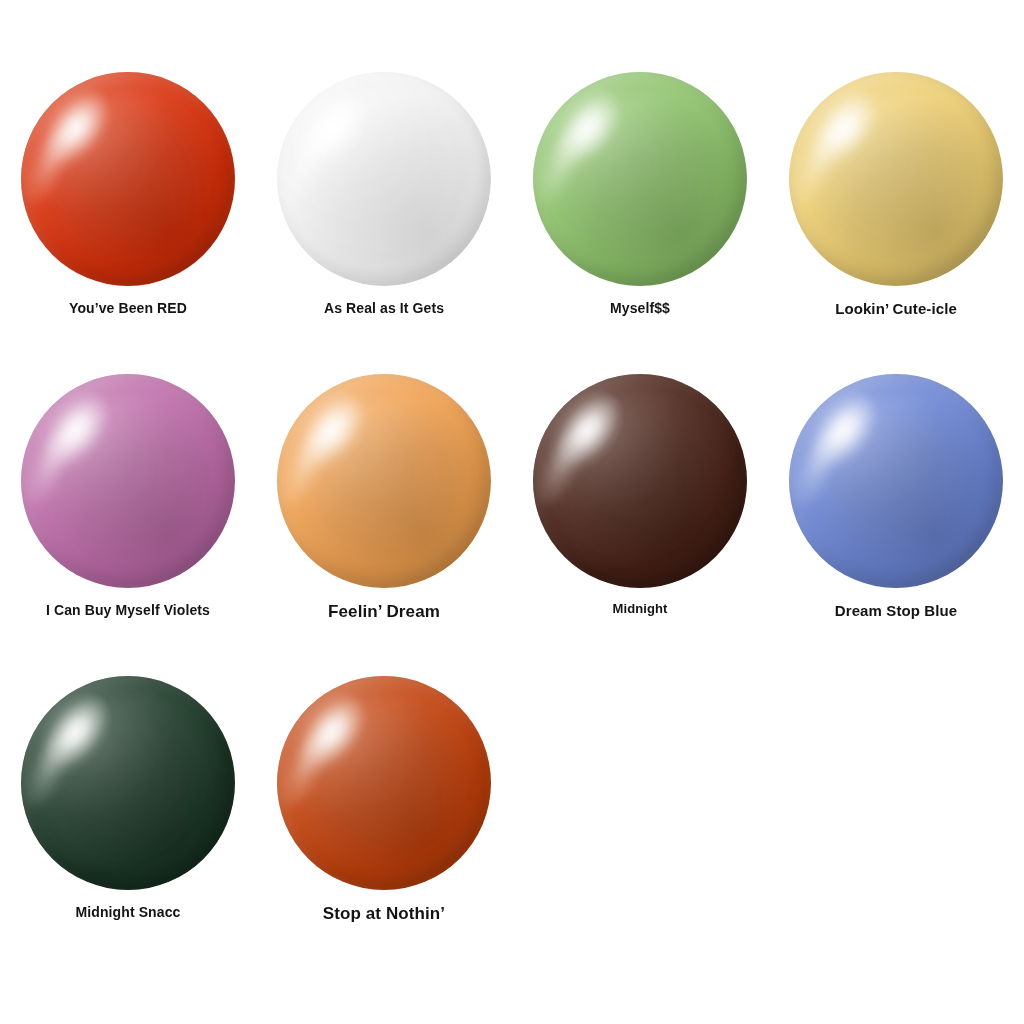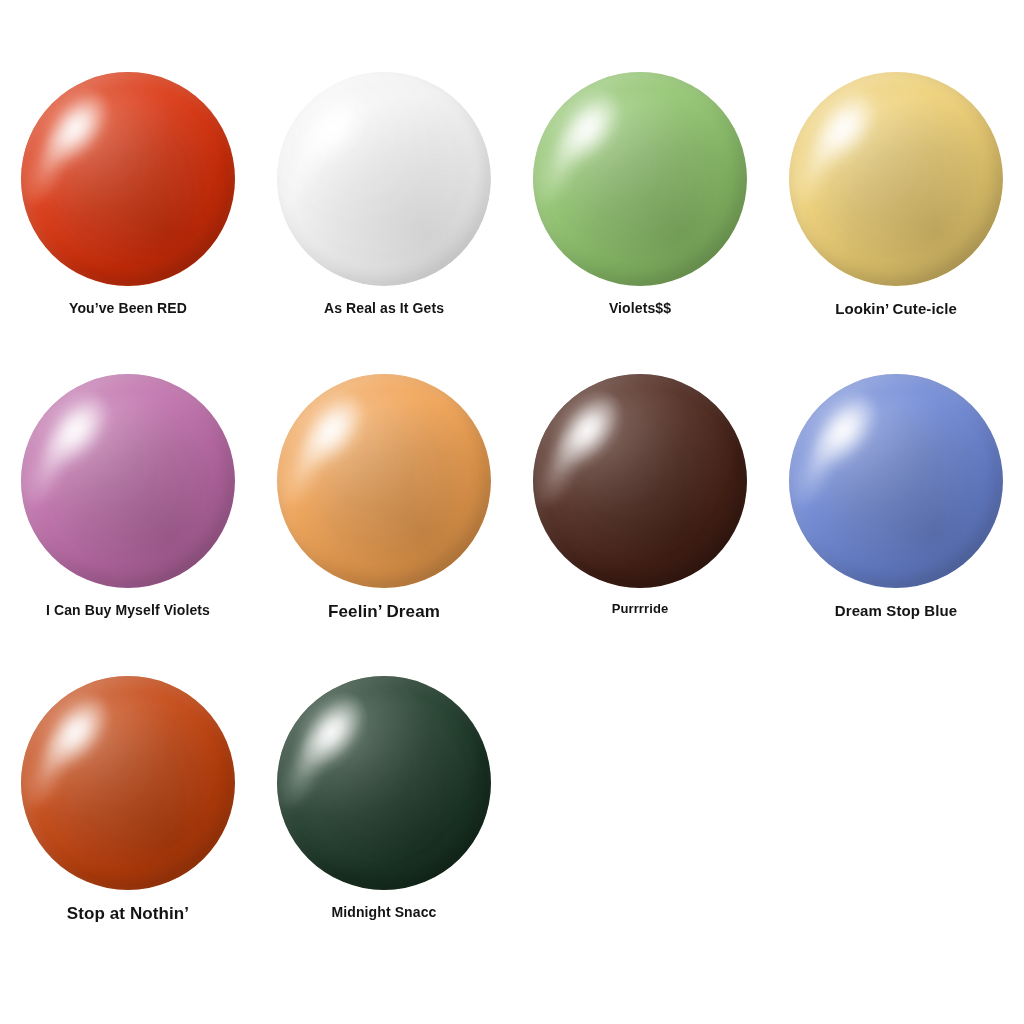--- a/index.html
+++ b/index.html
@@ -175,21 +175,21 @@
       </div>
       <div class="swatch-label sz-md">As Real as It Gets</div>
     </div>
     <div class="swatch-cell">
       <div class="swatch-dome" style="background-color: rgb(141, 194, 106);">
         <div class="dome-shade"></div>
         <div class="dome-gloss-tail"></div>
         <div class="dome-gloss"></div>
         <div class="dome-rim"></div>
       </div>
-      <div class="swatch-label sz-md">Violets$$</div>
+      <div class="swatch-label sz-md">Myself$$</div>
     </div>
     <div class="swatch-cell">
       <div class="swatch-dome" style="background-color: rgb(237, 206, 114);">
         <div class="dome-shade"></div>
         <div class="dome-gloss-tail"></div>
         <div class="dome-gloss"></div>
         <div class="dome-rim"></div>
       </div>
       <div class="swatch-label sz-lg">Lookin’ Cute-icle</div>
     </div>
@@ -211,42 +211,42 @@
       </div>
       <div class="swatch-label sz-xl">Feelin’ Dream</div>
     </div>
     <div class="swatch-cell">
       <div class="swatch-dome deep" style="background-color: rgb(74, 35, 24);">
         <div class="dome-shade"></div>
         <div class="dome-gloss-tail"></div>
         <div class="dome-gloss"></div>
         <div class="dome-rim"></div>
       </div>
-      <div class="swatch-label sz-sm">Purrrride</div>
+      <div class="swatch-label sz-sm">Midnight</div>
     </div>
     <div class="swatch-cell">
       <div class="swatch-dome" style="background-color: rgb(107, 133, 212);">
         <div class="dome-shade"></div>
         <div class="dome-gloss-tail"></div>
         <div class="dome-gloss"></div>
         <div class="dome-rim"></div>
       </div>
       <div class="swatch-label sz-lg">Dream Stop Blue</div>
     </div>
     <div class="swatch-cell">
+      <div class="swatch-dome deep" style="background-color: rgb(29, 58, 40);">
+        <div class="dome-shade"></div>
+        <div class="dome-gloss-tail"></div>
+        <div class="dome-gloss"></div>
+        <div class="dome-rim"></div>
+      </div>
+      <div class="swatch-label sz-md">Midnight Snacc</div>
+    </div>
+    <div class="swatch-cell">
       <div class="swatch-dome" style="background-color: rgb(194, 65, 12);">
         <div class="dome-shade"></div>
         <div class="dome-gloss-tail"></div>
         <div class="dome-gloss"></div>
         <div class="dome-rim"></div>
       </div>
       <div class="swatch-label sz-xl">Stop at Nothin’</div>
     </div>
-    <div class="swatch-cell">
-      <div class="swatch-dome deep" style="background-color: rgb(29, 58, 40);">
-        <div class="dome-shade"></div>
-        <div class="dome-gloss-tail"></div>
-        <div class="dome-gloss"></div>
-        <div class="dome-rim"></div>
-      </div>
-      <div class="swatch-label sz-md">Midnight Snacc</div>
-    </div>
   </div>
 
 </body></html>

